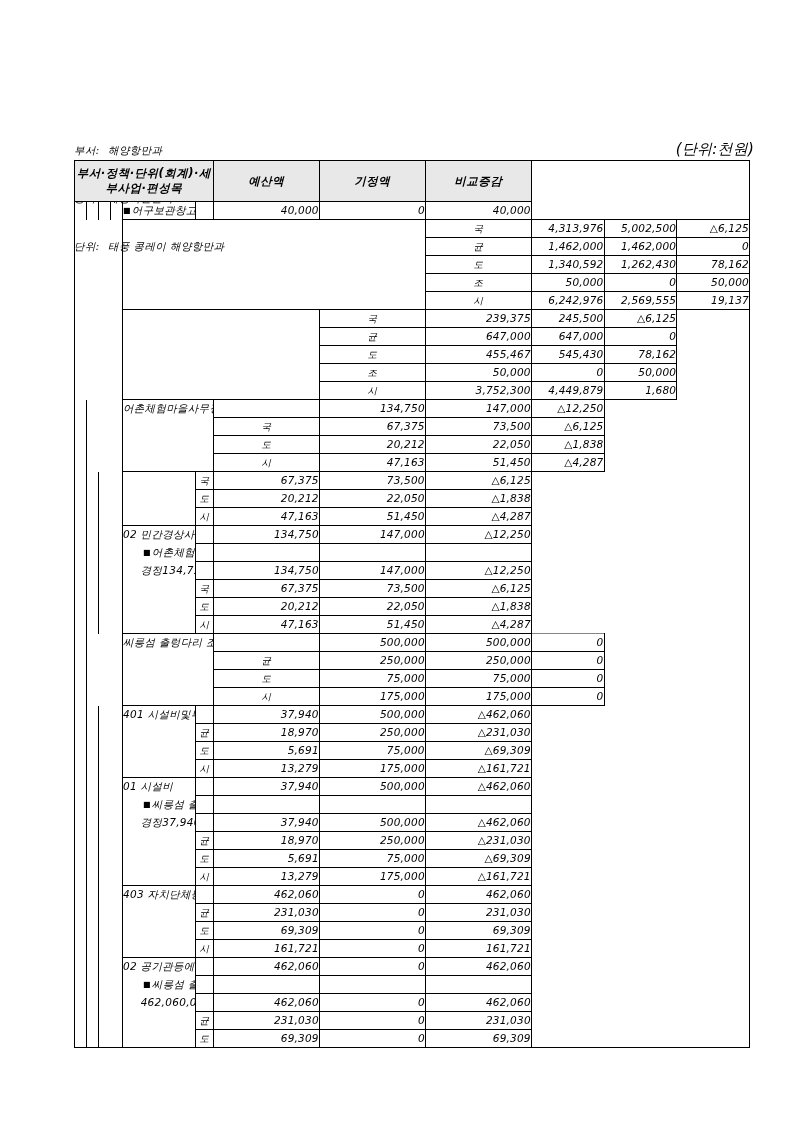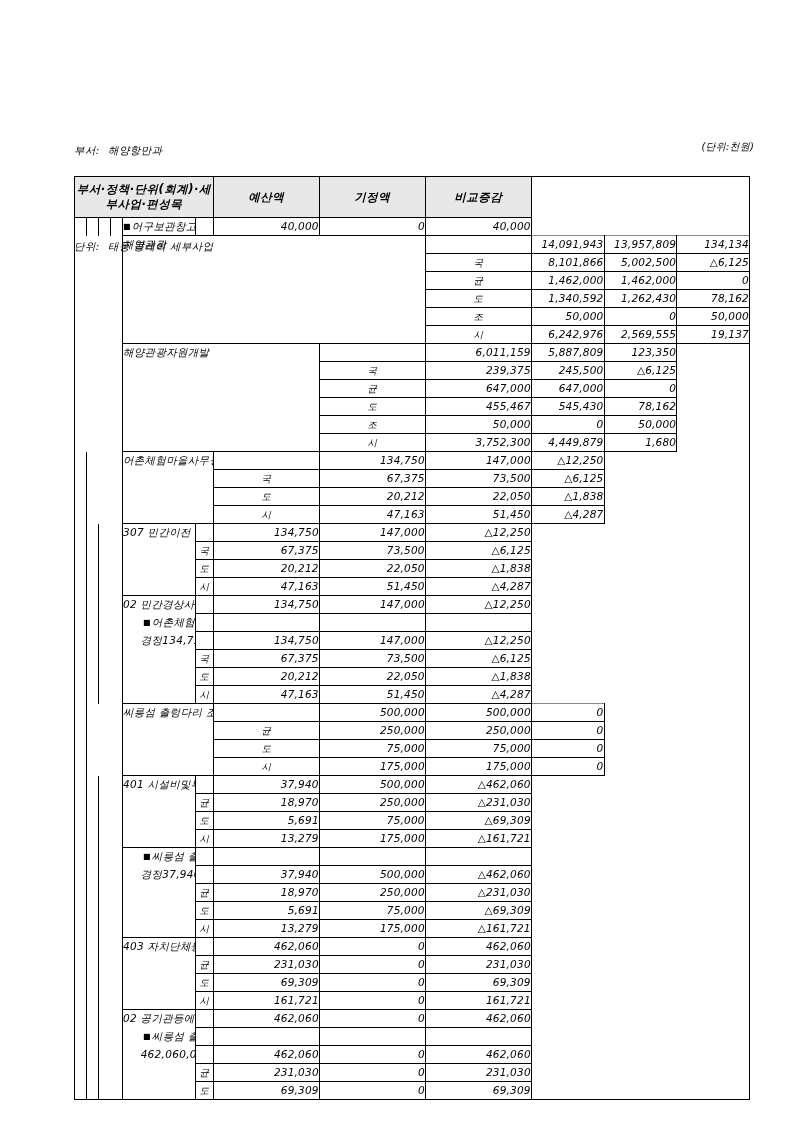--- a/index.html
+++ b/index.html
@@ -34,31 +34,30 @@
     letter-spacing: 0.4px;
     white-space: pre;
   }
   .meta-row { display: block; }
   .meta-label { display: inline-block; width: 34px; }
 
   .unit-note {
     position: absolute;
     right: 58px;
     top: 140px;
-    font-size: 10px;
+    font-size: 15px;
     letter-spacing: 0.2px;
   }
 
   
   .tbl-wrap {
     position: absolute;
     left: 62px;
     top: 160px;
     width: 676px;
-    margin-top: 16px;
   }
   table.budget {
     border-collapse: collapse;
     table-layout: fixed;
     width: 676px;
     font-size: 10px;
   }
   table.budget, table.budget td, table.budget th {
     border: 1px solid #000;
   }
@@ -146,21 +145,21 @@
   table.budget { border: 1.6px solid #000; }
 </style>
 </head>
 <body>
 
 <div class="page">
 
   <div class="meta">
     <span class="meta-row"><span class="meta-label">부서:</span><span>해양항만과</span></span>
     <span class="meta-row"><span class="meta-label">정책:</span><span>해양시설관리</span></span>
-    <span class="meta-row"><span class="meta-label">단위:</span><span>태풍 콩레이 세부사업</span></span>
+    <span class="meta-row"><span class="meta-label">단위:</span><span>태풍 콩레이 해양항만과</span></span>
   </div>
 
   <div class="unit-note">(단위:천원)</div>
 
   <div class="tbl-wrap">
     <table class="budget">
       <colgroup>
         <col style="width:12px">
           <col style="width:12px">
           <col style="width:12px">
@@ -188,44 +187,28 @@
             <td class="namecell" colspan="0">
               <div class="rowname-inner">
                 <span><span class="marker">■</span>어구보관창고 복구</span>
               </div>
             </td>
             <td class="srccell rowtop rowbot">&nbsp;</td>
             <td class="num rowtop rowbot">40,000</td>
             <td class="num rowtop rowbot">0</td>
             <td class="num rowtop rowbot">40,000</td>
           </tr>
-          <tr class="grp">
-            <td class="ind no-line"></td>
-            <td class="ind no-line"></td>
-            <td class="ind no-line"></td>
-            <td class="ind no-line"></td>
-            <td class="namecell openb" colspan="4">
-              <div class="rowname-inner">
-                <span>해양관광</span>
-                <span class="rowname-right"></span>
-              </div>
-            </td>
-            <td class="srccell rowtop">&nbsp;</td>
-            <td class="num rowtop">14,091,943</td>
-            <td class="num rowtop">13,957,809</td>
-            <td class="num rowtop">134,134</td>
-          </tr>
           <tr>
             <td class="ind no-line"></td>
             <td class="ind no-line"></td>
             <td class="ind no-line"></td>
             <td class="ind no-line"></td>
             <td class="namecell opentb" colspan="4">&nbsp;</td>
             <td class="srccell">국</td>
-            <td class="num">8,101,866</td>
+            <td class="num">4,313,976</td>
             <td class="num">5,002,500</td>
             <td class="num">△6,125</td>
           </tr>
           <tr>
             <td class="ind no-line"></td>
             <td class="ind no-line"></td>
             <td class="ind no-line"></td>
             <td class="ind no-line"></td>
             <td class="namecell opentb" colspan="4">&nbsp;</td>
             <td class="srccell">균</td>
@@ -258,36 +241,20 @@
           <tr>
             <td class="ind no-line"></td>
             <td class="ind no-line"></td>
             <td class="ind no-line"></td>
             <td class="ind no-line"></td>
             <td class="namecell opent" colspan="4">&nbsp;</td>
             <td class="srccell rowbot">시</td>
             <td class="num rowbot">6,242,976</td>
             <td class="num rowbot">2,569,555</td>
             <td class="num rowbot">19,137</td>
-          </tr>
-          <tr class="grp">
-            <td class="ind"></td>
-            <td class="ind no-line"></td>
-            <td class="ind no-line"></td>
-            <td class="ind no-line"></td>
-            <td class="namecell openb" colspan="3">
-              <div class="rowname-inner">
-                <span>해양관광자원개발</span>
-                <span class="rowname-right"></span>
-              </div>
-            </td>
-            <td class="srccell rowtop">&nbsp;</td>
-            <td class="num rowtop">6,011,159</td>
-            <td class="num rowtop">5,887,809</td>
-            <td class="num rowtop">123,350</td>
           </tr>
           <tr>
             <td class="ind"></td>
             <td class="ind no-line"></td>
             <td class="ind no-line"></td>
             <td class="ind no-line"></td>
             <td class="namecell opentb" colspan="3">&nbsp;</td>
             <td class="srccell">국</td>
             <td class="num">239,375</td>
             <td class="num">245,500</td>
@@ -379,41 +346,106 @@
             <td class="ind"></td>
             <td class="ind"></td>
             <td class="ind no-line"></td>
             <td class="ind no-line"></td>
             <td class="namecell opent" colspan="2">&nbsp;</td>
             <td class="srccell rowbot">시</td>
             <td class="num rowbot">47,163</td>
             <td class="num rowbot">51,450</td>
             <td class="num rowbot">△4,287</td>
           </tr>
+          <tr>
+            <td class="ind"></td>
+            <td class="ind"></td>
+            <td class="ind"></td>
+            <td class="ind no-line"></td>
+            <td class="namecell opentb" colspan="1">&nbsp;</td>
+            <td class="srccell">국</td>
+            <td class="num">67,375</td>
+            <td class="num">73,500</td>
+            <td class="num">△6,125</td>
+          </tr>
+          <tr>
+            <td class="ind"></td>
+            <td class="ind"></td>
+            <td class="ind"></td>
+            <td class="ind no-line"></td>
+            <td class="namecell opentb" colspan="1">&nbsp;</td>
+            <td class="srccell">도</td>
+            <td class="num">20,212</td>
+            <td class="num">22,050</td>
+            <td class="num">△1,838</td>
+          </tr>
+          <tr>
+            <td class="ind"></td>
+            <td class="ind"></td>
+            <td class="ind"></td>
+            <td class="ind no-line"></td>
+            <td class="namecell opent" colspan="1">&nbsp;</td>
+            <td class="srccell rowbot">시</td>
+            <td class="num rowbot">47,163</td>
+            <td class="num rowbot">51,450</td>
+            <td class="num rowbot">△4,287</td>
+          </tr>
           <tr class="grp">
             <td class="ind"></td>
             <td class="ind"></td>
             <td class="ind"></td>
             <td class="ind no-line"></td>
             <td class="namecell openb" colspan="1">
               <div class="rowname-inner">
-                <span>307 민간이전</span>
+                <span>02 민간경상사업보조</span>
                 <span class="rowname-right"></span>
               </div>
             </td>
             <td class="srccell rowtop">&nbsp;</td>
             <td class="num rowtop">134,750</td>
             <td class="num rowtop">147,000</td>
             <td class="num rowtop">△12,250</td>
           </tr>
           <tr>
             <td class="ind"></td>
             <td class="ind"></td>
             <td class="ind"></td>
             <td class="ind no-line"></td>
+            <td class="namecell opentb" colspan="1" style="padding-left: 20px;">
+              <div class="rowname-inner">
+                <span><span class="marker">■</span>어촌체험마을 사무장 채용(7명)</span>
+                <span class="rowname-right"></span>
+              </div>
+            </td>
+            <td class="srccell">&nbsp;</td>
+            <td class="num">&nbsp;</td>
+            <td class="num">&nbsp;</td>
+            <td class="num">&nbsp;</td>
+          </tr>
+          <tr>
+            <td class="ind"></td>
+            <td class="ind"></td>
+            <td class="ind"></td>
+            <td class="ind no-line"></td>
+            <td class="namecell opentb" colspan="1">
+              <div class="rowname-inner">
+                <span>&nbsp;</span>
+                <span class="rowname-right">경정134,750,000원</span>
+              </div>
+            </td>
+            <td class="srccell">&nbsp;</td>
+            <td class="num">134,750</td>
+            <td class="num">147,000</td>
+            <td class="num">△12,250</td>
+          </tr>
+          <tr>
+            <td class="ind"></td>
+            <td class="ind"></td>
+            <td class="ind"></td>
+            <td class="ind no-line"></td>
             <td class="namecell opentb" colspan="1">&nbsp;</td>
             <td class="srccell">국</td>
             <td class="num">67,375</td>
             <td class="num">73,500</td>
             <td class="num">△6,125</td>
           </tr>
           <tr>
             <td class="ind"></td>
             <td class="ind"></td>
             <td class="ind"></td>
@@ -431,101 +463,20 @@
             <td class="ind no-line"></td>
             <td class="namecell opent" colspan="1">&nbsp;</td>
             <td class="srccell rowbot">시</td>
             <td class="num rowbot">47,163</td>
             <td class="num rowbot">51,450</td>
             <td class="num rowbot">△4,287</td>
           </tr>
           <tr class="grp">
             <td class="ind"></td>
             <td class="ind"></td>
-            <td class="ind"></td>
-            <td class="ind no-line"></td>
-            <td class="namecell openb" colspan="1">
-              <div class="rowname-inner">
-                <span>02 민간경상사업보조</span>
-                <span class="rowname-right"></span>
-              </div>
-            </td>
-            <td class="srccell rowtop">&nbsp;</td>
-            <td class="num rowtop">134,750</td>
-            <td class="num rowtop">147,000</td>
-            <td class="num rowtop">△12,250</td>
-          </tr>
-          <tr>
-            <td class="ind"></td>
-            <td class="ind"></td>
-            <td class="ind"></td>
-            <td class="ind no-line"></td>
-            <td class="namecell opentb" colspan="1" style="padding-left: 20px;">
-              <div class="rowname-inner">
-                <span><span class="marker">■</span>어촌체험마을 사무장 채용(7명)</span>
-                <span class="rowname-right"></span>
-              </div>
-            </td>
-            <td class="srccell">&nbsp;</td>
-            <td class="num">&nbsp;</td>
-            <td class="num">&nbsp;</td>
-            <td class="num">&nbsp;</td>
-          </tr>
-          <tr>
-            <td class="ind"></td>
-            <td class="ind"></td>
-            <td class="ind"></td>
-            <td class="ind no-line"></td>
-            <td class="namecell opentb" colspan="1">
-              <div class="rowname-inner">
-                <span>&nbsp;</span>
-                <span class="rowname-right">경정134,750,000원</span>
-              </div>
-            </td>
-            <td class="srccell">&nbsp;</td>
-            <td class="num">134,750</td>
-            <td class="num">147,000</td>
-            <td class="num">△12,250</td>
-          </tr>
-          <tr>
-            <td class="ind"></td>
-            <td class="ind"></td>
-            <td class="ind"></td>
-            <td class="ind no-line"></td>
-            <td class="namecell opentb" colspan="1">&nbsp;</td>
-            <td class="srccell">국</td>
-            <td class="num">67,375</td>
-            <td class="num">73,500</td>
-            <td class="num">△6,125</td>
-          </tr>
-          <tr>
-            <td class="ind"></td>
-            <td class="ind"></td>
-            <td class="ind"></td>
-            <td class="ind no-line"></td>
-            <td class="namecell opentb" colspan="1">&nbsp;</td>
-            <td class="srccell">도</td>
-            <td class="num">20,212</td>
-            <td class="num">22,050</td>
-            <td class="num">△1,838</td>
-          </tr>
-          <tr>
-            <td class="ind"></td>
-            <td class="ind"></td>
-            <td class="ind"></td>
-            <td class="ind no-line"></td>
-            <td class="namecell opent" colspan="1">&nbsp;</td>
-            <td class="srccell rowbot">시</td>
-            <td class="num rowbot">47,163</td>
-            <td class="num rowbot">51,450</td>
-            <td class="num rowbot">△4,287</td>
-          </tr>
-          <tr class="grp">
-            <td class="ind"></td>
-            <td class="ind"></td>
             <td class="ind no-line"></td>
             <td class="ind no-line"></td>
             <td class="namecell openb" colspan="2">
               <div class="rowname-inner">
                 <span>씨릉섬 출렁다리 조성사업</span>
                 <span class="rowname-right"></span>
               </div>
             </td>
             <td class="srccell rowtop">&nbsp;</td>
             <td class="num rowtop">500,000</td>
@@ -606,20 +557,36 @@
           <tr>
             <td class="ind"></td>
             <td class="ind"></td>
             <td class="ind"></td>
             <td class="ind no-line"></td>
             <td class="namecell opent" colspan="1">&nbsp;</td>
             <td class="srccell rowbot">시</td>
             <td class="num rowbot">13,279</td>
             <td class="num rowbot">175,000</td>
             <td class="num rowbot">△161,721</td>
+          </tr>
+          <tr class="grp">
+            <td class="ind"></td>
+            <td class="ind"></td>
+            <td class="ind"></td>
+            <td class="ind no-line"></td>
+            <td class="namecell openb" colspan="1">
+              <div class="rowname-inner">
+                <span>01 시설비</span>
+                <span class="rowname-right"></span>
+              </div>
+            </td>
+            <td class="srccell rowtop">&nbsp;</td>
+            <td class="num rowtop">37,940</td>
+            <td class="num rowtop">500,000</td>
+            <td class="num rowtop">△462,060</td>
           </tr>
           <tr>
             <td class="ind"></td>
             <td class="ind"></td>
             <td class="ind"></td>
             <td class="ind no-line"></td>
             <td class="namecell opentb" colspan="1" style="padding-left: 20px;">
               <div class="rowname-inner">
                 <span><span class="marker">■</span>씨릉섬 출렁다리 조성</span>
                 <span class="rowname-right"></span>

